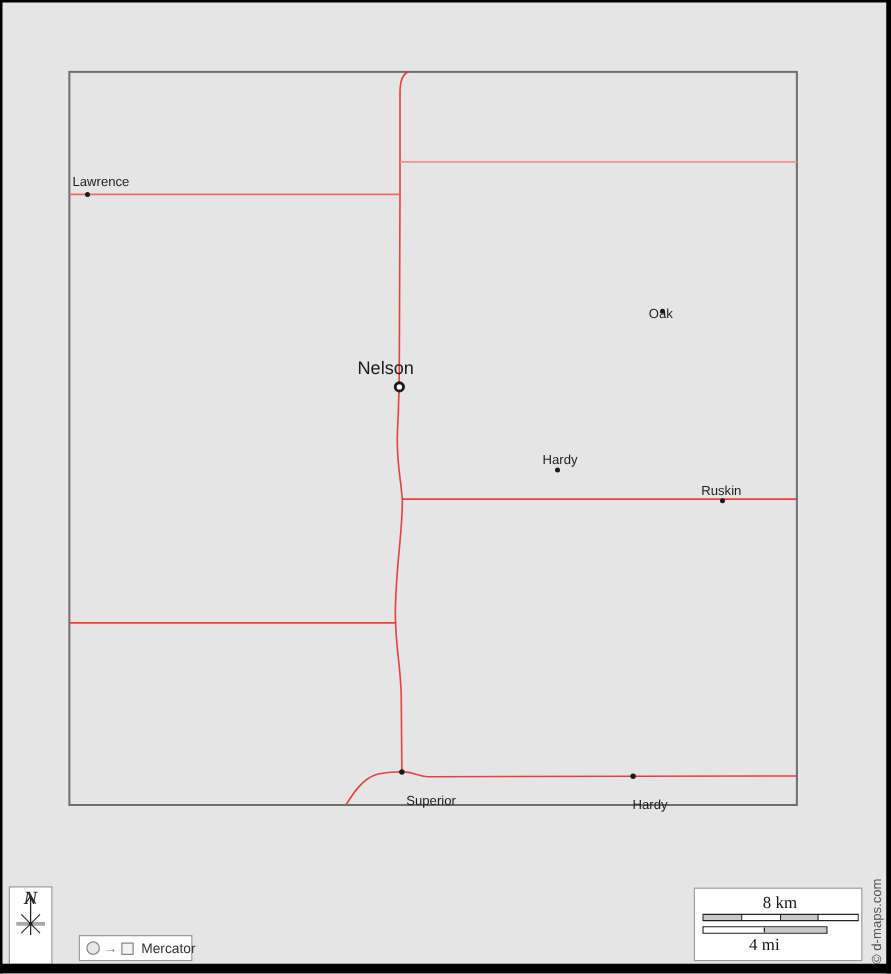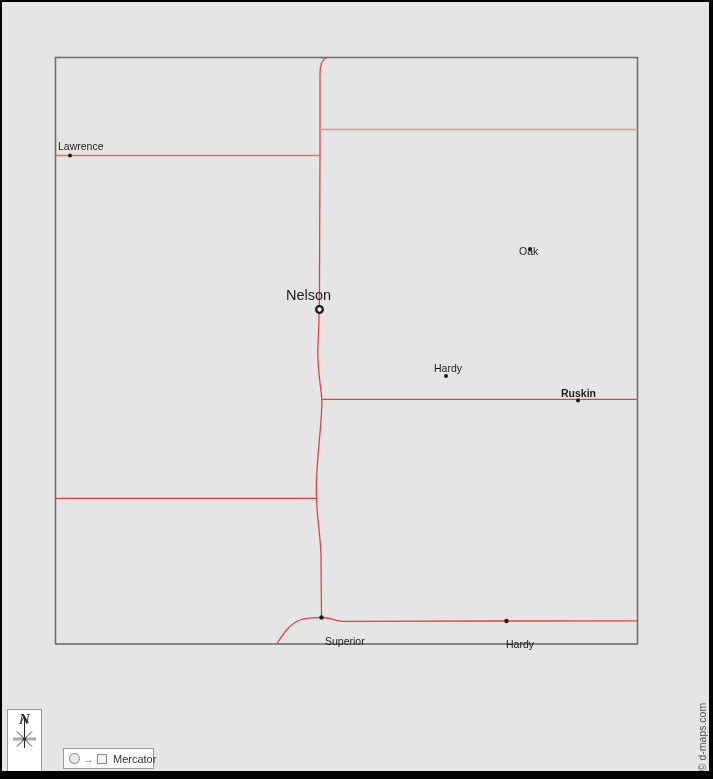--- a/index.html
+++ b/index.html
@@ -97,21 +97,21 @@
     <circle cx="446" cy="376" r="2" fill="#1a1a1a"></circle>
     <circle cx="578" cy="400.5" r="2" fill="#1a1a1a"></circle>
     <circle cx="321.5" cy="617.5" r="2.2" fill="#1a1a1a"></circle>
     <circle cx="506.5" cy="621" r="2.2" fill="#1a1a1a"></circle>
   </svg>
 
   <div class="town-label" style="left:58px;top:140px;">Lawrence</div>
   <div class="town-label" style="left:519px;top:245px;text-align:right;">Oak</div>
   <div class="town-label big" style="left:286px;top:287px;">Nelson</div>
   <div class="town-label" style="left:434px;top:362px;">Hardy</div>
-  <div class="town-label" style="left:561px;top:387px;font-weight:bold;">Ruskin</div>
+  <div class="town-label" style="left:561px;top:387px;">Ruskin</div>
   <div class="town-label" style="left:325px;top:603px;margin-top:32px;">Superior</div>
   <div class="town-label" style="left:489px;top:638px;padding-left:17px;">Hardy</div>
 
   <div class="compass-box">
     <div class="compass-n">N</div>
     <svg width="33" height="42" viewBox="0 0 33 42">
 
       <line x1="16.5" y1="38" x2="16.5" y2="7" stroke="#222" stroke-width="1"></line>
       <path d="M 12.5,13 L 16.5,6.5 L 20.5,13" fill="none" stroke="#222" stroke-width="1"></path>
 
@@ -123,20 +123,34 @@
     </svg>
   </div>
 
   <div class="projection-box">
     <span class="proj-circle"></span>
     <span class="proj-arrow">→</span>
     <span class="proj-square"></span>
     <span class="proj-text">Mercator</span>
   </div>
 
+  <div class="scale-box">
+    <div class="scale-label km">8 km</div>
+    <div class="scale-bar km">
+      <div class="seg g" style="width:25%;"></div>
+      <div class="seg w" style="width:25%;"></div>
+      <div class="seg g" style="width:25%;"></div>
+      <div class="seg w" style="width:25%;"></div>
+    </div>
+    <div class="scale-bar mi">
+      <div class="seg w" style="width:50%;"></div>
+      <div class="seg g" style="width:50%;"></div>
+    </div>
+    <div class="scale-label mi">4 mi</div>
+  </div>
 
   <div class="credit">© d-maps.com</div>
 
   <div class="frame top"></div>
   <div class="frame left"></div>
   <div class="frame right"></div>
   <div class="frame bottom"></div>
 
 </div>
 

